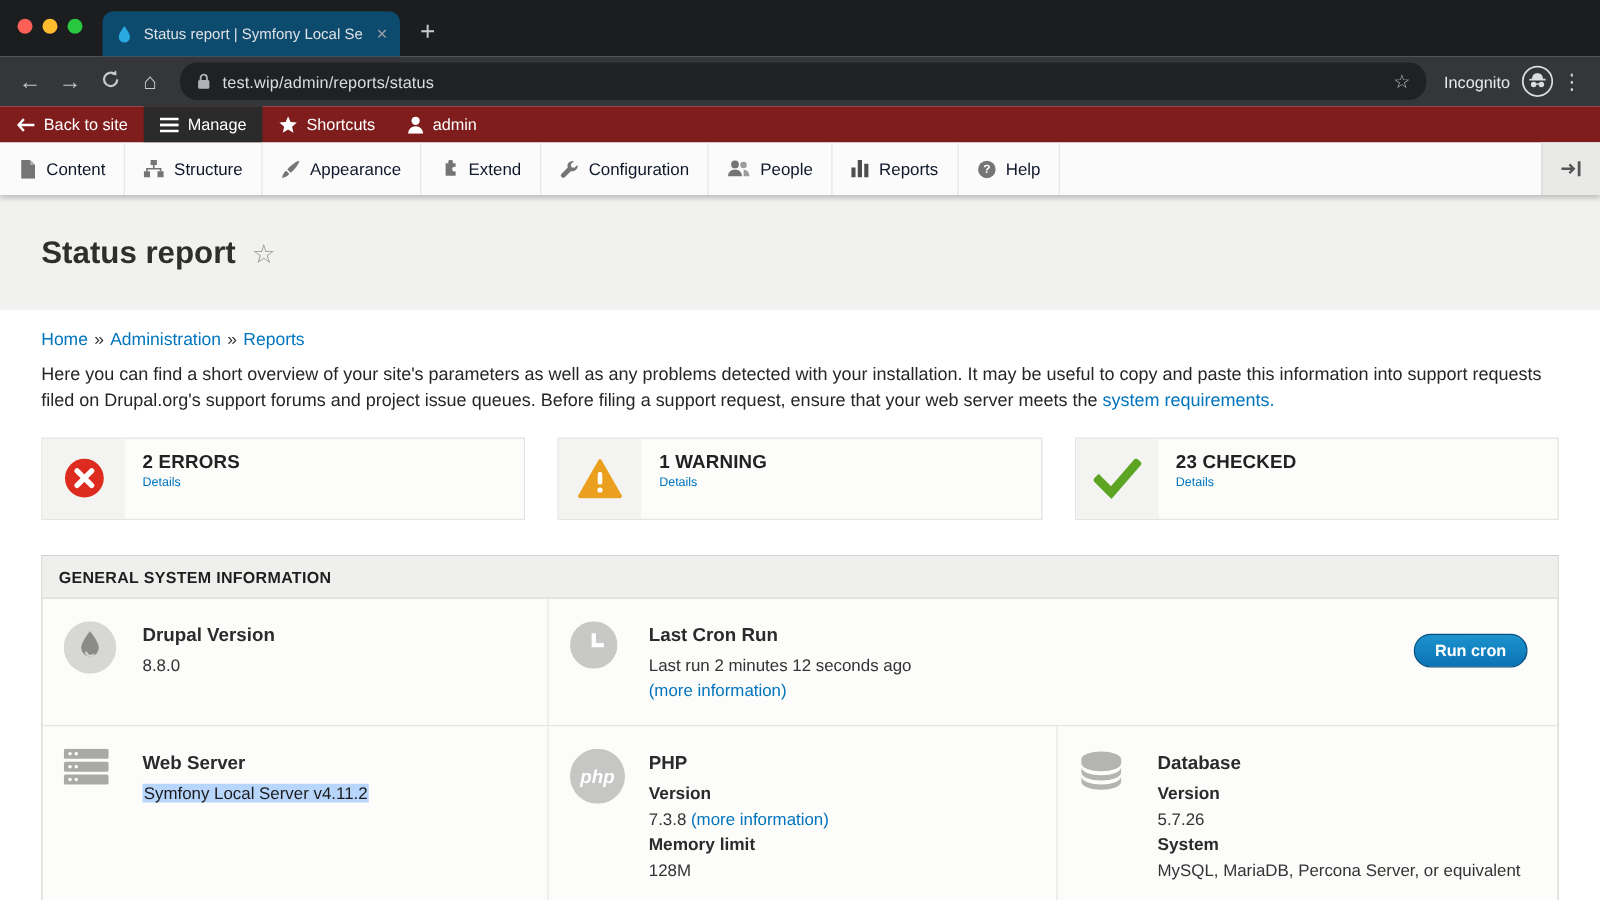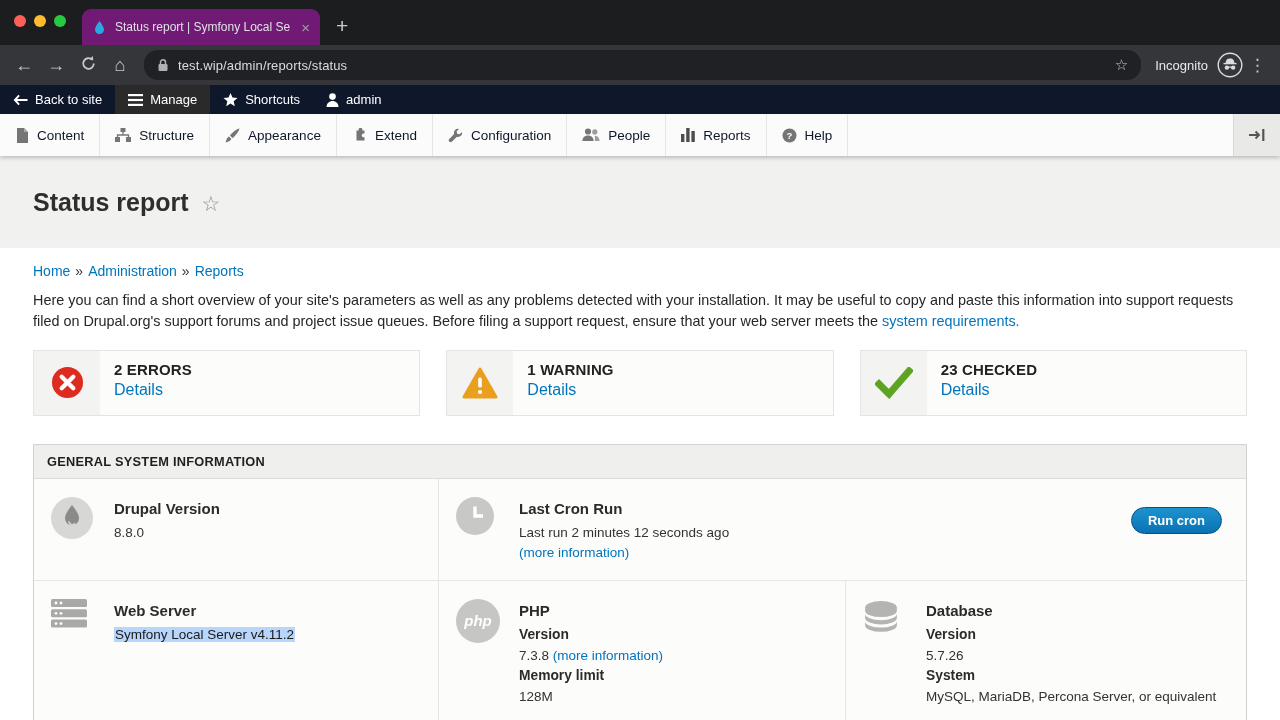--- a/index.html
+++ b/index.html
@@ -5,37 +5,37 @@
   *{box-sizing:border-box;margin:0;padding:0}
   html,body{width:1280px;height:720px;overflow:hidden;background:#fff;
     font-family:"Liberation Sans",sans-serif;-webkit-font-smoothing:antialiased}
   a{color:#0074bd;text-decoration:none;cursor:pointer}
 
   
   .tabstrip{height:45px;background:#1c1d1f;display:flex;align-items:flex-end;position:relative}
   .traffic{position:absolute;left:14px;top:15px;display:flex;gap:8px}
   .dot{width:12px;height:12px;border-radius:50%;cursor:pointer}
   .dot.r{background:#fe5f57}.dot.y{background:#febc2e}.dot.g{background:#28c840}
-  .tab{margin-left:82px;width:238px;height:36px;background:#701a75;border-radius:9px 9px 0 0;
+  .tab{margin-left:82px;width:238px;height:36px;background:#0c4a6e;border-radius:9px 9px 0 0;
     display:flex;align-items:center;gap:8px;padding:0 10px;color:#dfe1e5;font-size:12px}
   .tab-title{flex:1;white-space:nowrap;overflow:hidden}
   .tab-close{color:#9aa0a6;font-size:15px;line-height:1;cursor:pointer}
   .newtab{color:#c8cacd;font-size:21px;margin:0 0 7px 16px;cursor:pointer}
 
   .navbar{height:40px;background:#35363a;display:flex;align-items:center;padding:0 8px}
   .navbtn{color:#c6c8cc;font-size:18px;width:32px;text-align:center;cursor:pointer;line-height:1}
   .omnibox{flex:1;height:28px;background:#202124;border-radius:14px;display:flex;align-items:center;
     gap:9px;padding:15px 13px;margin:0 8px;color:#dadce0;font-size:13px;cursor:text}
   .omnibox .url{flex:1;letter-spacing:.01em}
   .omni-star{color:#c3c6ca;font-size:15px;cursor:pointer}
   .incog-label{color:#e8eaed;font-size:13px;margin:0 9px 0 6px}
   .menu-dots{color:#c6c8cc;font-size:17px;margin:0 6px;cursor:pointer}
 
   
-  .admintb{height:29px;background:#0f172a;display:flex;align-items:stretch;color:#fff;font-size:13px}
+  .admintb{height:29px;background:#7f1d1d;display:flex;align-items:stretch;color:#fff;font-size:13px}
   .admintb .titem{display:flex;align-items:center;gap:7px;padding:0 13px;cursor:pointer}
   .admintb .titem.active{background:#2a2a2a}
   .admintb .spacer{flex:1}
 
   
   .menubar{height:42px;background:#fbfbfb;display:flex;align-items:stretch;position:relative;z-index:3;
     box-shadow:0 2px 4px rgba(0,0,0,.22)}
   .mitem{display:flex;align-items:center;gap:8px;padding:0 15px;font-size:13.5px;color:#0f172a;
     border-right:1px solid #e6e6e6;cursor:pointer;white-space:nowrap}
   .mitem:first-child{padding-left:16px}
@@ -52,21 +52,21 @@
   .content{padding:0 33px;background:#fff}
   .crumbs{margin-top:15px;font-size:14px;color:#333}
   .crumbs .sep{margin:0 5px;color:#333}
   .intro{margin-top:11px;font-size:14.4px;line-height:1.48;color:#262626}
 
   .cards{margin-top:17px;display:flex;gap:26px}
   .card{flex:1;display:flex;border:1px solid #e4e4e2;background:#fcfcfb;height:66px}
   .card-icon{width:66px;flex:none;background:#f3f3f1;display:flex;align-items:center;justify-content:center}
   .card-body{padding:10px 0 0 14px}
   .card-title{font-size:15px;font-weight:700;color:#222;letter-spacing:.01em}
-  .card-details{font-size:16px;margin-top:3px}
+  .card-details{font-size:10px;margin-top:3px}
 
   .panel{margin-top:28px;border:1px solid #d2d2d0;background:#fcfcfb}
   .panel-header{height:34px;background:#efefed;border-bottom:1px solid #dcdcda;display:flex;
     align-items:center;padding:0 13px;font-size:12.8px;font-weight:700;color:#1f1f1f;letter-spacing:.02em}
   .prow{display:flex}
   .prow.r1{min-height:99px;border-bottom:1px solid #e6e6e4}
   .prow.r2{min-height:144px}
   .cell{padding:16px 18px 16px 17px;display:flex}
   .cell + .cell{border-left:1px solid #e6e6e4}
   .cell.w404{width:404px;flex:none}

